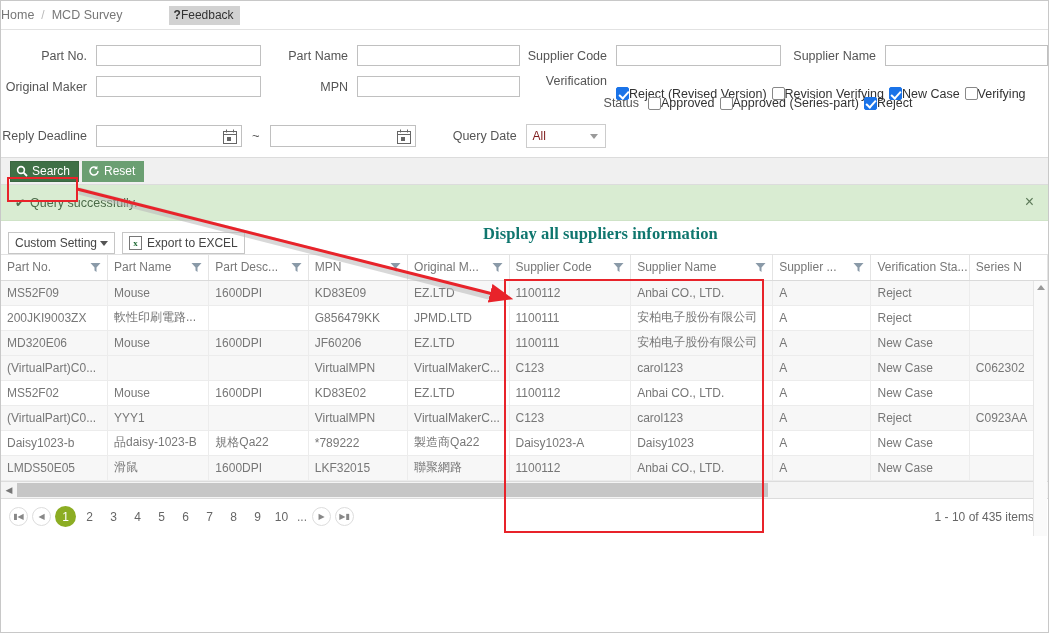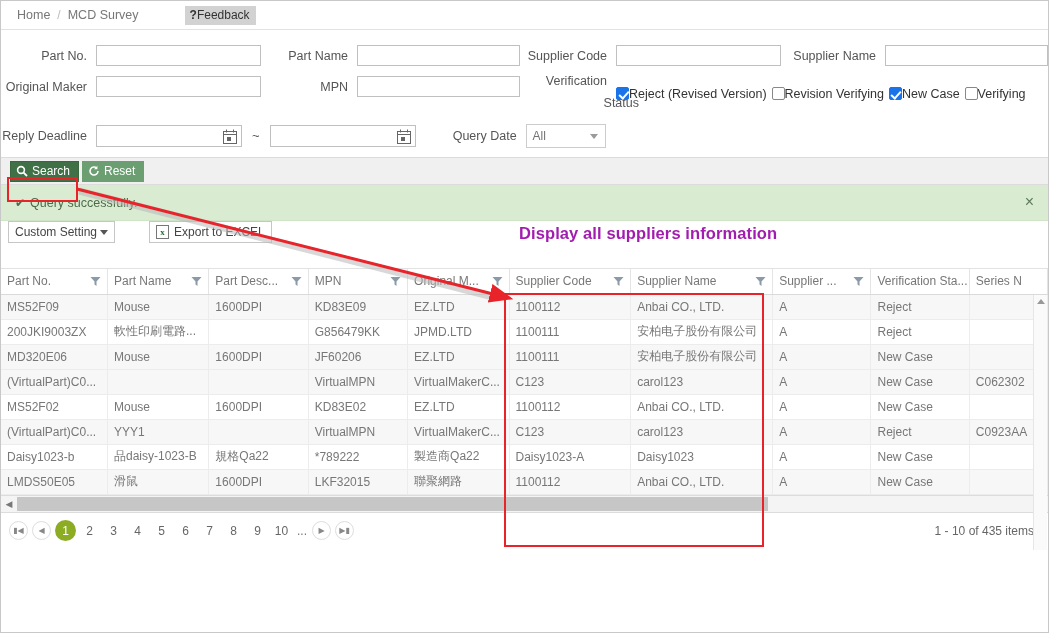--- a/index.html
+++ b/index.html
@@ -16,21 +16,20 @@
     position: relative;
     width: 1049px; height: 633px;
     border: 1px solid #c8c8c8;
     background: #fff;
   }
 
   
   .crumbbar {
     height: 29px;
     display: flex; align-items: center;
-    padding-left: 16px;
     border-bottom: 1px solid #e2e2e2;
     background: #fff;
   }
   .crumb { color: #777; font-size: 12.5px; }
   .crumb-sep { color: #bbb; margin: 0 7px; }
   .feedback-btn {
     margin-left: 46px;
     background: #d2d2d2;
     border: none;
     color: #333;
@@ -80,21 +79,21 @@
     width: 14px; height: 15px;
   }
   .tilde { color: #555; margin: 0 10px; font-size: 13px; }
 
   .selbox {
     width: 80px; height: 24px;
     border: 1px solid #ccc;
     background: #fff;
     display: flex; align-items: center;
     padding-left: 6px;
-    color: #737373; font-size: 12px;
+    color: #7f1d1d; font-size: 12px;
     position: relative;
   }
   .selbox .caret {
     position: absolute; right: 7px; top: 9px;
     width: 0; height: 0;
     border-left: 4px solid transparent;
     border-right: 4px solid transparent;
     border-top: 5px solid #9a9a9a;
   }
 
@@ -174,27 +173,26 @@
   }
   .msgbar .tick { margin-right: 5px; font-size: 12px; }
   .msg-close {
     position: absolute; right: 14px; top: 9px;
     color: #5d7a59; font-size: 16px; cursor: pointer;
     line-height: 1;
   }
 
   
   .gridtools {
-    height: 48px;
+    height: 34px;
     background: #fff;
     border-bottom: 1px solid #e2e2e2;
-    display: flex; align-items: flex-start;
+    display: flex; align-items: flex-end;
     padding-left: 7px;
     position: relative;
-    gap: 27px;
   }
   .wbtn {
     border: 1px solid #c6c6c6;
     background: #fff;
     height: 22px;
     font-size: 12px;
     color: #444;
     display: inline-flex; align-items: center;
     padding: 0 6px;
     margin-right: 7px;
@@ -213,26 +211,27 @@
     border: 1px solid #777;
     color: #1e6b34;
     font-size: 9px; font-weight: bold;
     display: inline-flex; align-items: center; justify-content: center;
     margin-right: 5px;
     font-family: "Liberation Serif", serif;
   }
 
   .annot {
     position: absolute;
-    left: 518px; top: 3px;
-    color: #a21caf;
+    left: 482px; top: 3px;
+    color: #0f766e;
     font-size: 16.5px;
     font-weight: bold;
     letter-spacing: 0.1px;
     white-space: nowrap;
+    font-family: Liberation Serif, serif;
   }
 
   
   .gridwrap { position: relative; }
   table.grid {
     border-collapse: collapse;
     width: 1047px;
     table-layout: fixed;
   }
   table.grid th {
@@ -392,20 +391,28 @@
         <span class="chk on"></span>
         <span class="chklabel">New Case</span>
         <span class="chk"></span>
         <span class="chklabel">Verifying</span>
       </div>
     </div>
 
     <div class="frow" style="height:20px;margin-top:-9px">
       <div style="width:591px"></div>
       <div class="lbl" style="width:56px">Status</div>
+      <div class="chkwrap">
+        <span class="chk"></span>
+        <span class="chklabel">Approved</span>
+        <span class="chk"></span>
+        <span class="chklabel">Approved (Series-part)</span>
+        <span class="chk on"></span>
+        <span class="chklabel">Reject</span>
+      </div>
     </div>
 
     <div class="frow" style="margin-top:7px">
       <div class="lbl" style="width:95px">Reply Deadline</div>
       <div class="datebox">
         <svg class="cal-ico" viewBox="0 0 14 15">
           <rect x="0.5" y="2.5" width="13" height="12" fill="none" stroke="#666"></rect>
           <line x1="0.5" y1="5.5" x2="13.5" y2="5.5" stroke="#666"></line>
           <line x1="3.5" y1="0.5" x2="3.5" y2="3.5" stroke="#666"></line>
           <line x1="10.5" y1="0.5" x2="10.5" y2="3.5" stroke="#666"></line>

